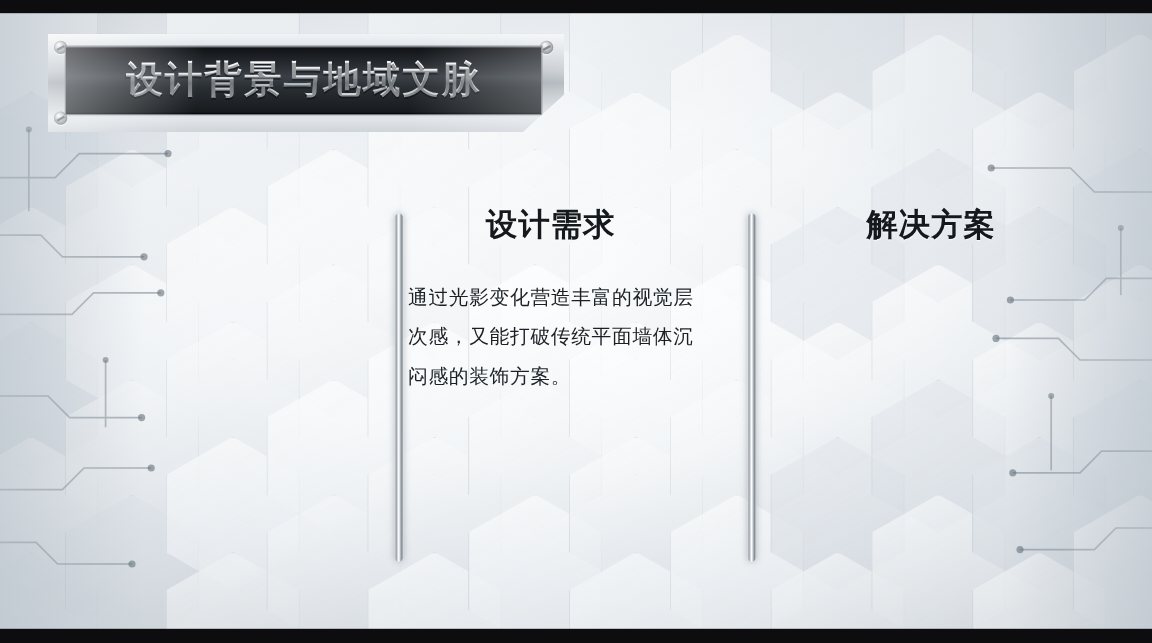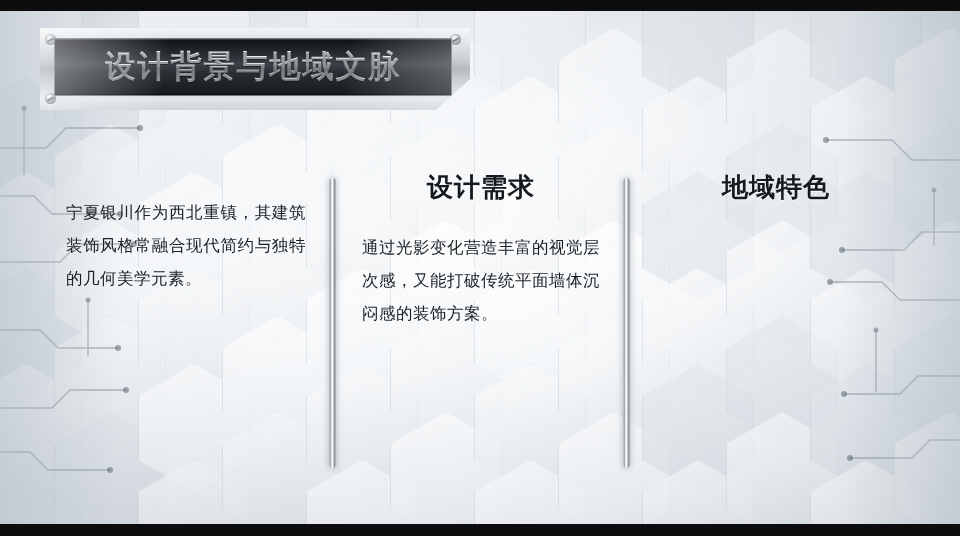--- a/index.html
+++ b/index.html
@@ -194,21 +194,21 @@
     margin-top: 26px;
     font-size: 16.5px;
     line-height: 2.0;
     color: #1b2025;
     letter-spacing: 0.5px;
     text-align: justify;
   }
 
   .col-1 { left: 62px; width: 248px; }
   .col-1 .col-body { padding: 0 4px; }
-  .col-2 { left: 362px; width: 238px; }
+  .col-2 { left: 340px; width: 238px; }
   .col-3 { left: 652px; width: 248px; }
 
   
   .divider {
     position: absolute;
     top: 178px;
     width: 7px;
     height: 290px;
     z-index: 11;
     border-radius: 4px;
@@ -359,26 +359,25 @@
         <span class="title-text">设计背景与地域文脉</span>
       </div>
     </div>
   </div>
 
   <div class="divider d1"></div>
   <div class="divider d2"></div>
 
   <div class="columns">
     <div class="col col-1">
-      <div class="col-body">宁夏银川作为西北重镇，其建筑装饰风格常融合现代简约与独特的几何美学元素。</div>
     </div>
     <div class="col col-2">
       <div class="col-head">设计需求</div>
       <div class="col-body">通过光影变化营造丰富的视觉层次感，又能打破传统平面墙体沉闷感的装饰方案。</div>
     </div>
     <div class="col col-3">
-      <div class="col-head">地域特色</div>
+      <div class="col-head">解决方案</div>
     </div>
   </div>
 
   <div class="band-top"></div>
   <div class="band-bottom"></div>
 </div>
 
 </body></html>

